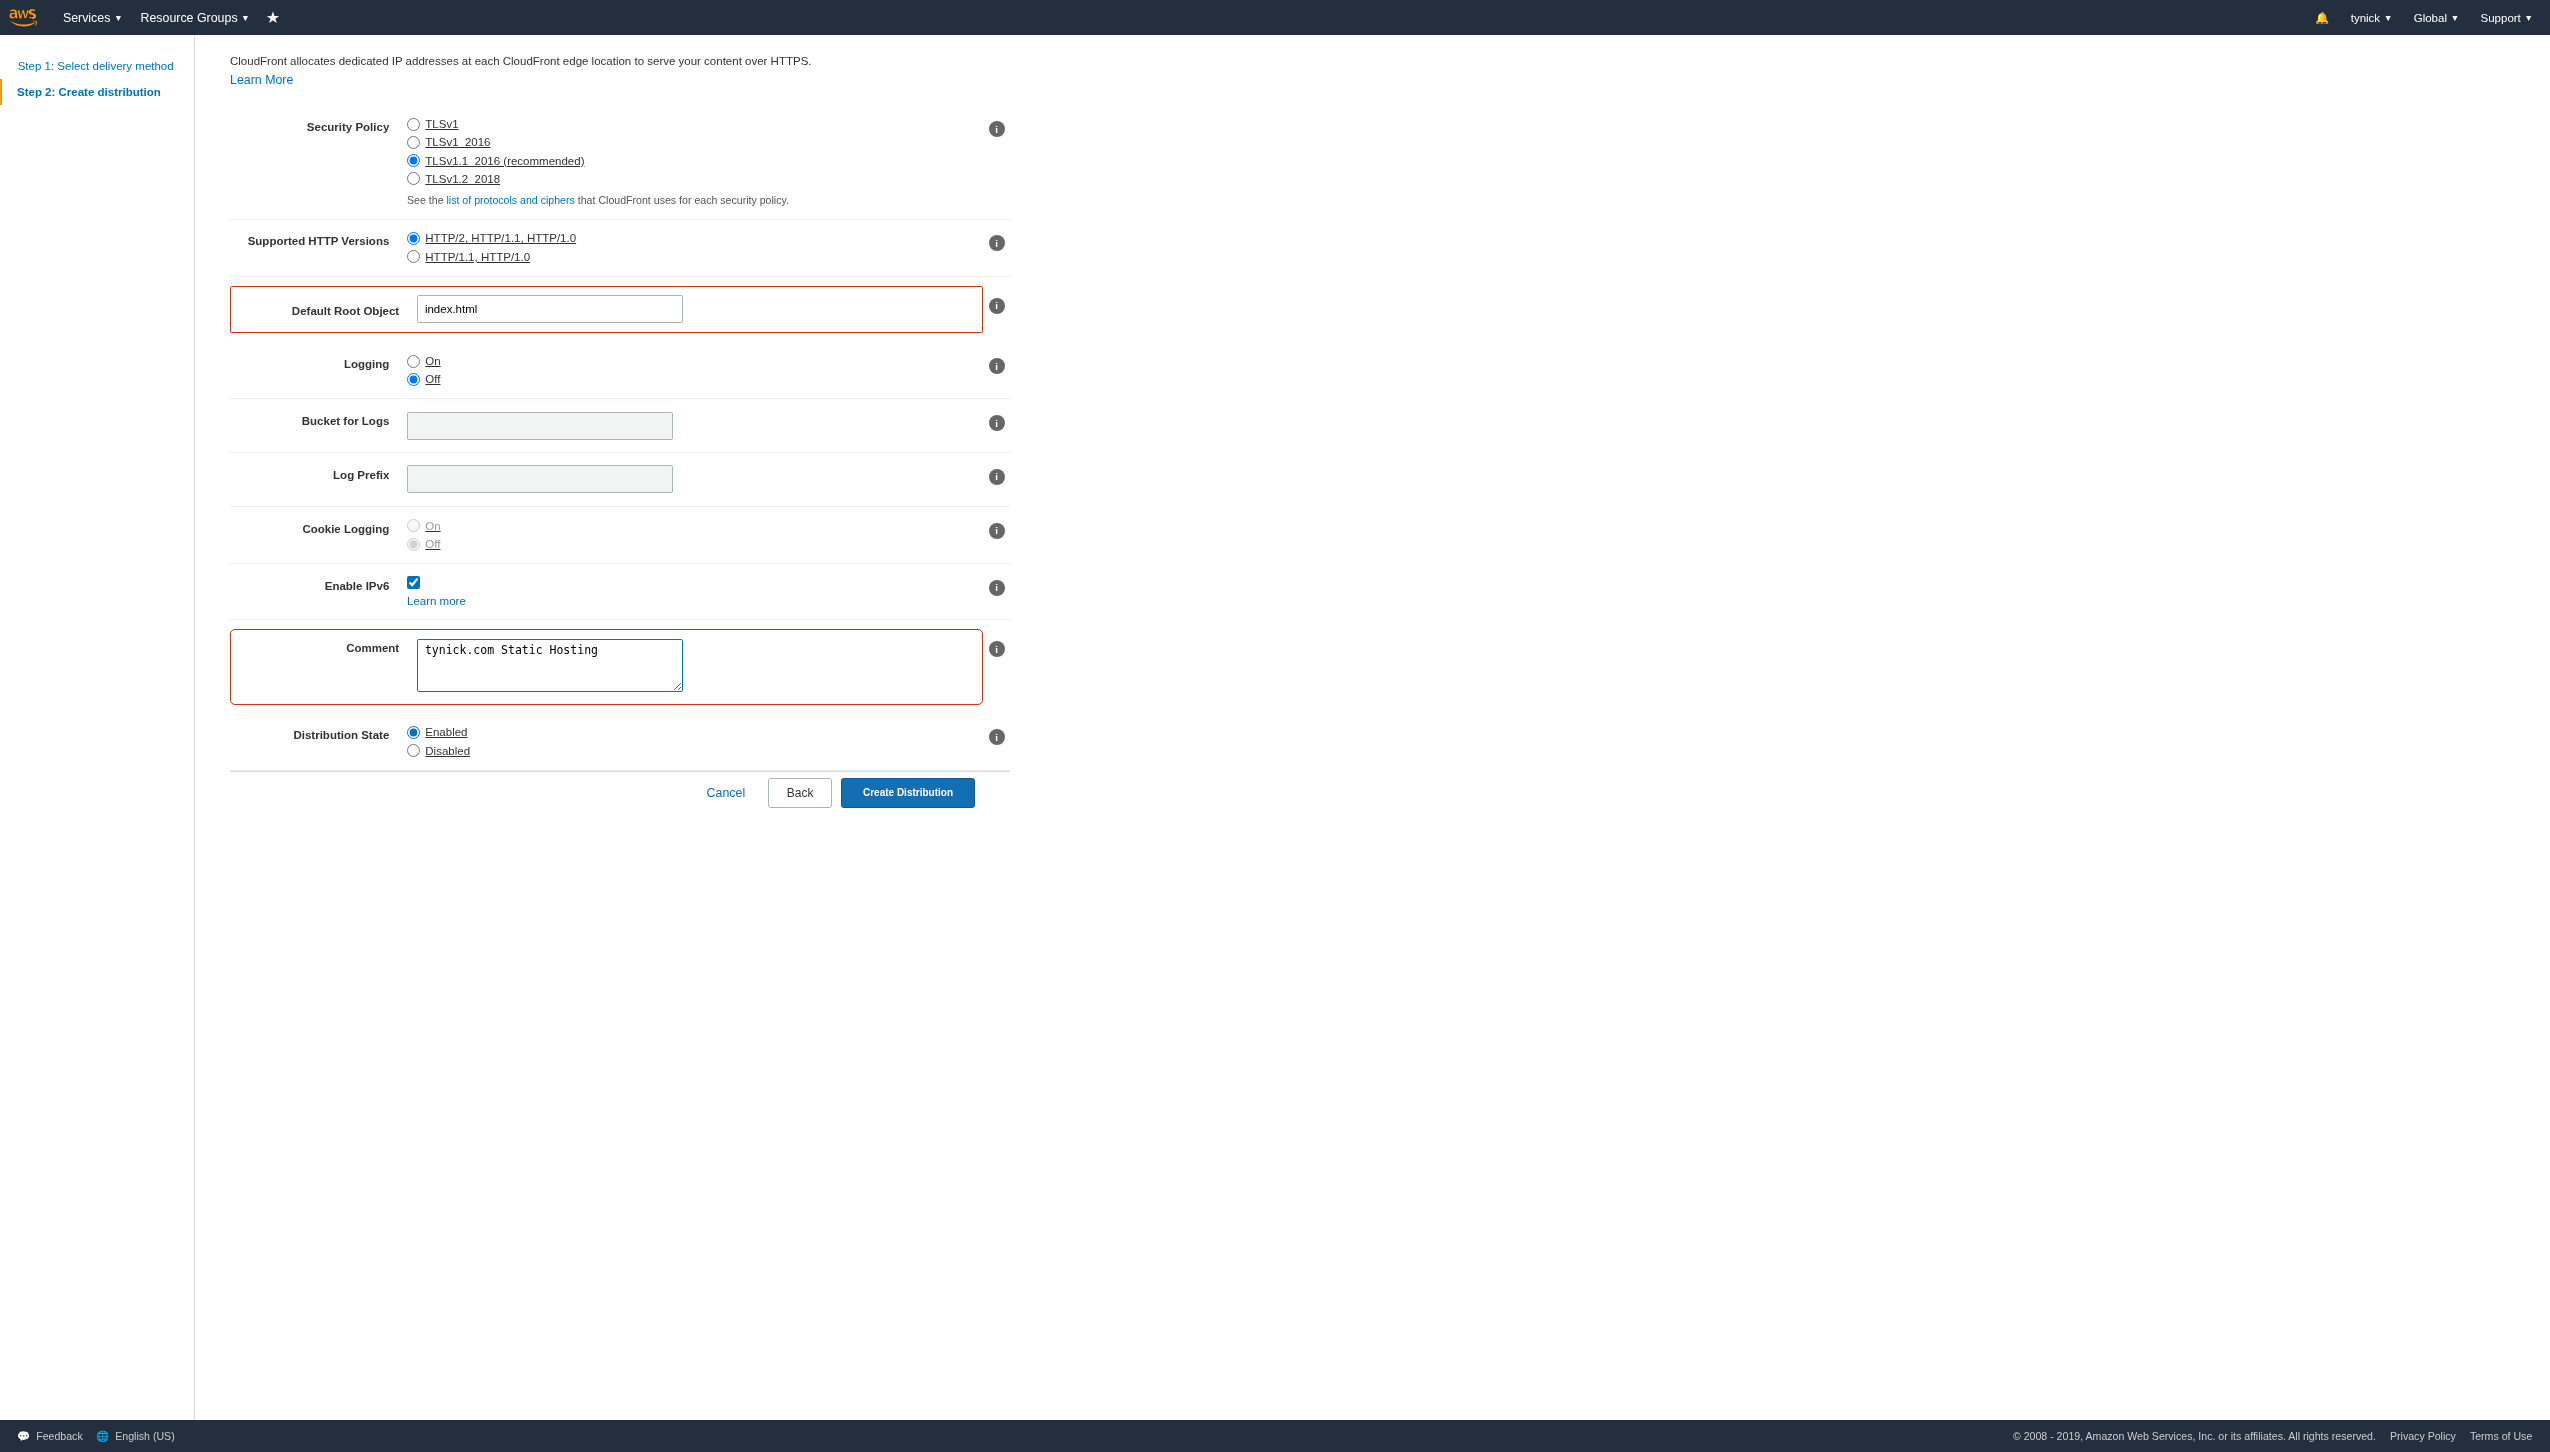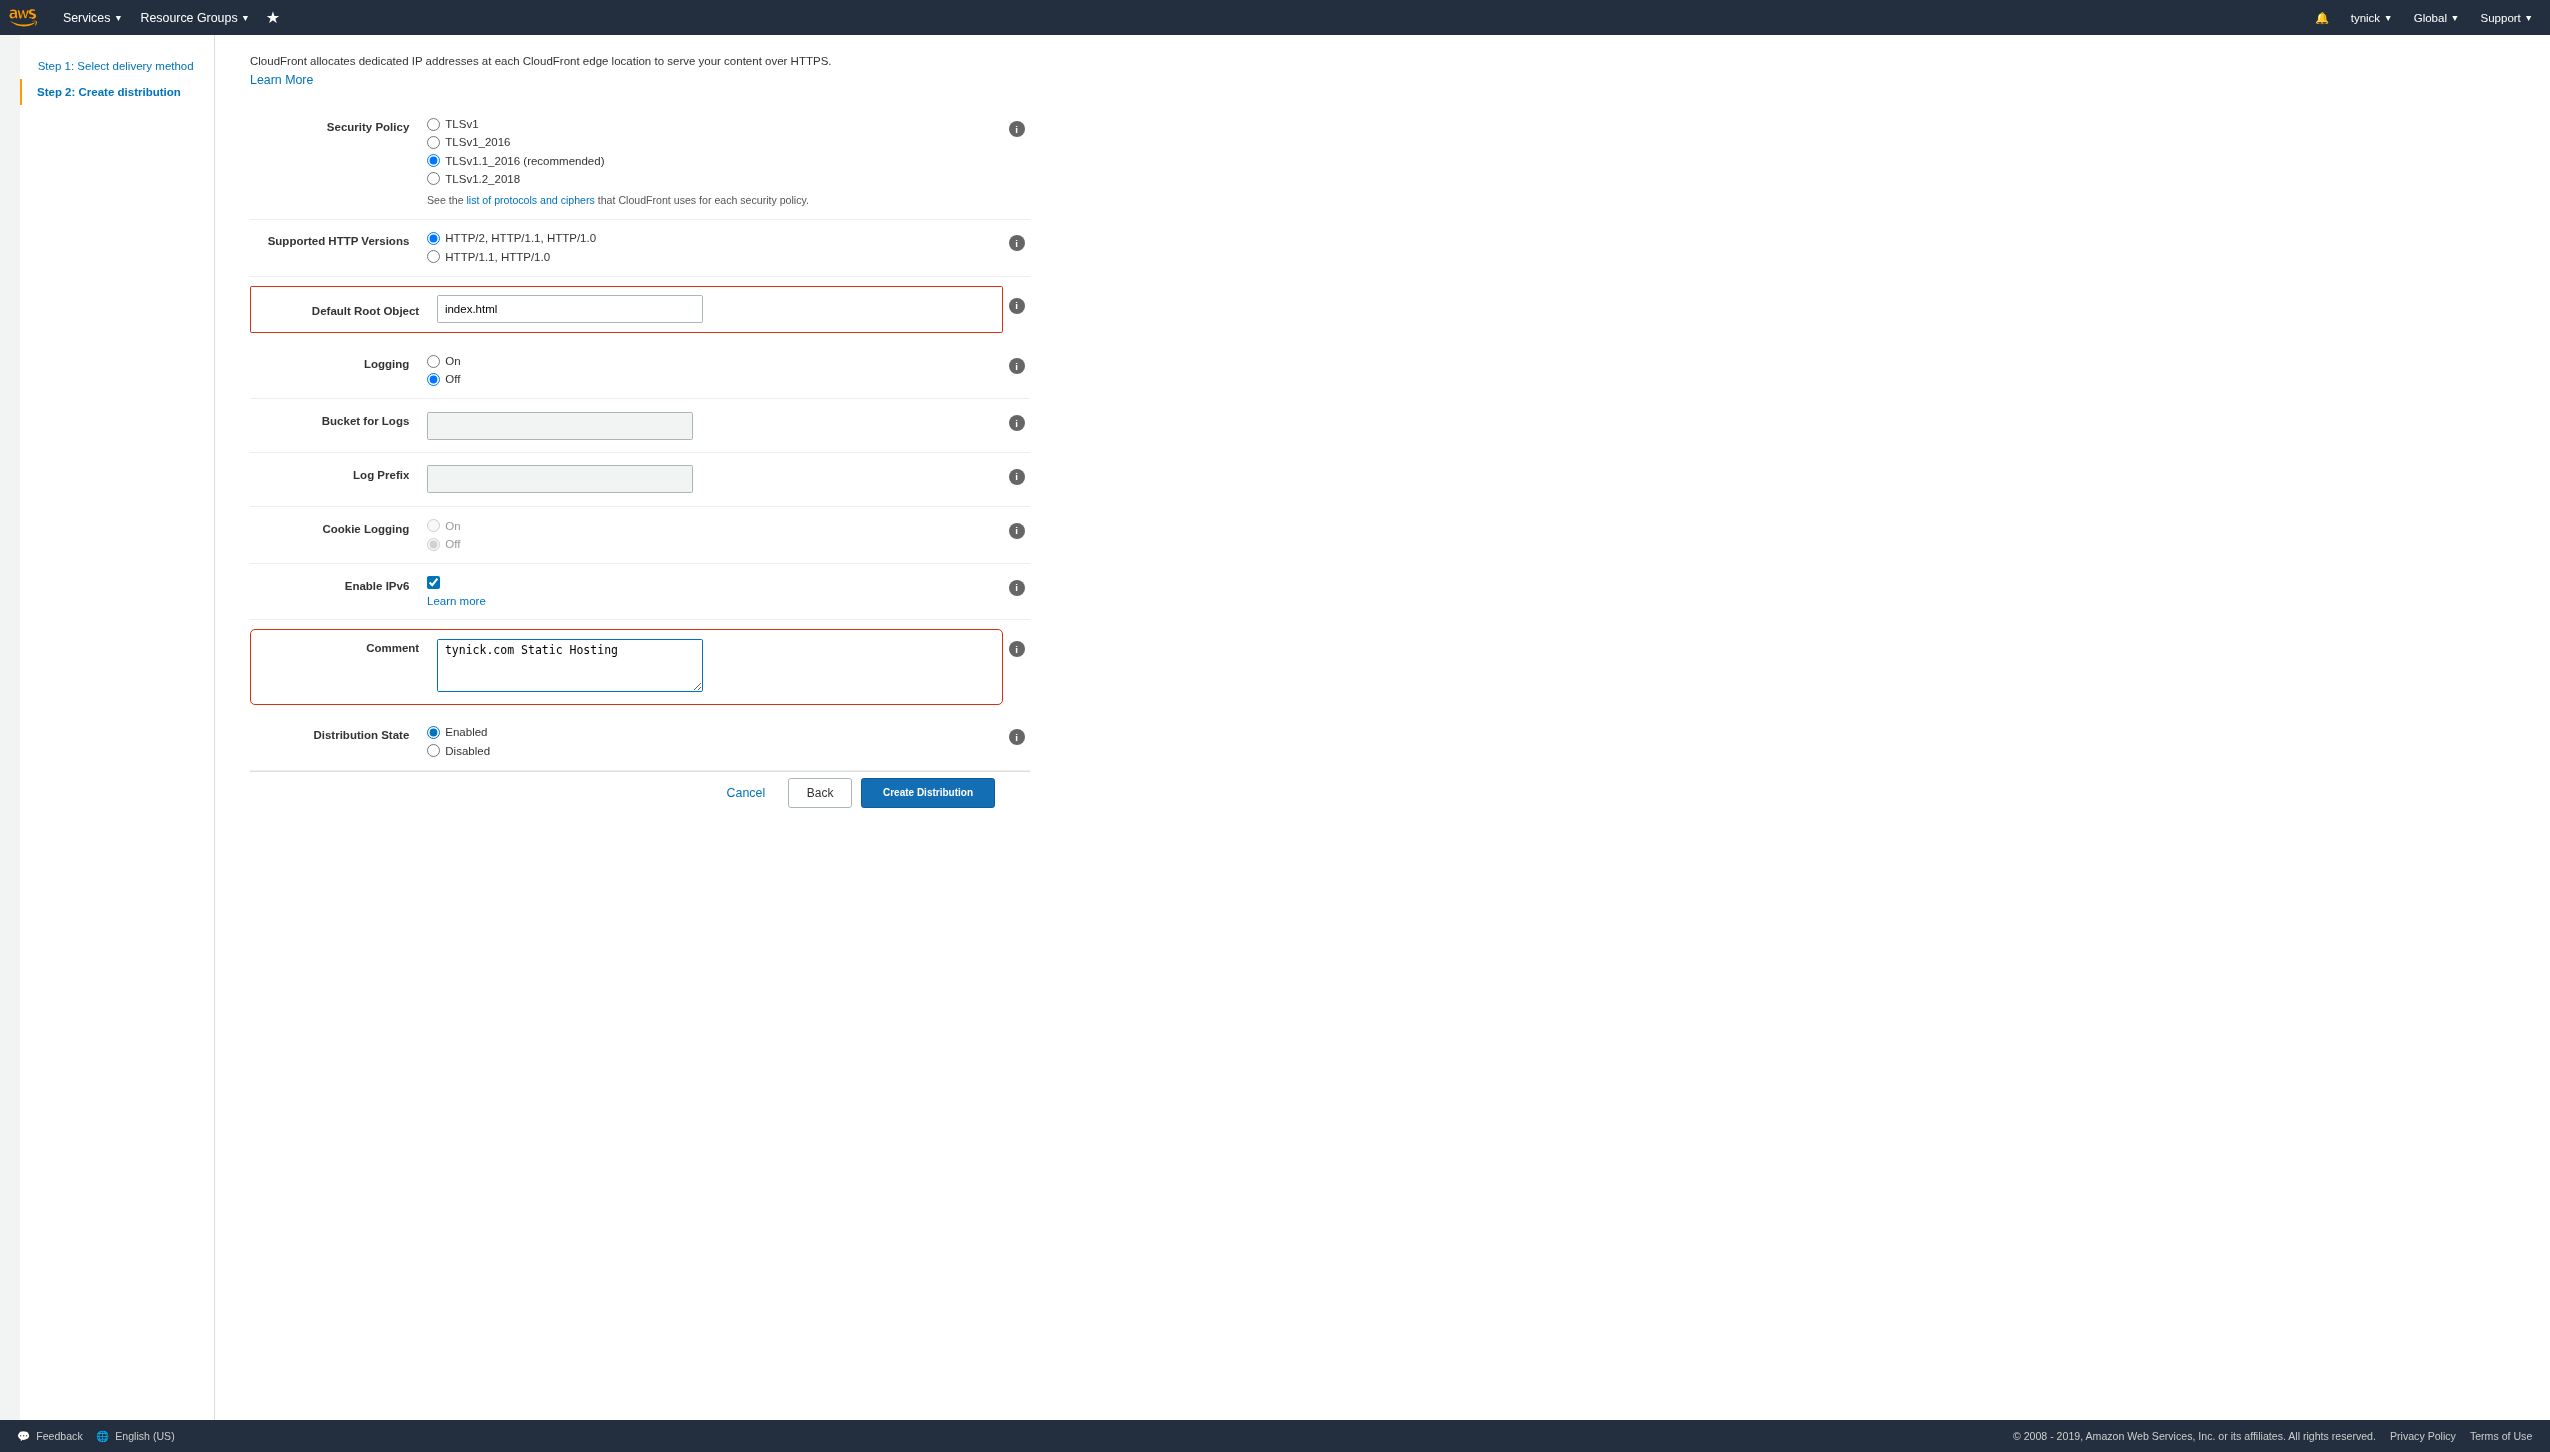--- a/index.html
+++ b/index.html
@@ -40,21 +40,20 @@
       min-height: 0;
     }
 
     
     .sidebar {
       width: 195px;
       background: #fff;
       border-right: 0.9px solid #ddd;
       padding: 17.7px 0;
       flex-shrink: 0;
-      margin-left: 20px;
     }
     .sidebar-item {
       padding: 7px 17.7px;
       font-size: 11.5px;
       cursor: pointer;
     }
     .sidebar-item.active {
       color: #0073bb;
       font-weight: 600;
       border-left: 2.7px solid #f90;
@@ -123,21 +122,21 @@
       border-radius: 50%;
       background: #666;
       color: #fff;
       display: flex; align-items: center; justify-content: center;
       font-size: 9.7px; font-weight: bold;
       cursor: pointer;
     }
 
     
     .radio-option {
-      display: flex; align-items: center; gap: 5.3px; font-size: 11.5px;
+      display: flex; align-items: center; gap: 5.3px; font-size: 11.5px; text-decoration: underline;
     }
     .radio-option input[type="radio"] { cursor: pointer; }
 
     
     .checkbox-option {
       display: flex; align-items: center; gap: 5.3px; font-size: 11.5px;
     }
 
     
     .text-input {

